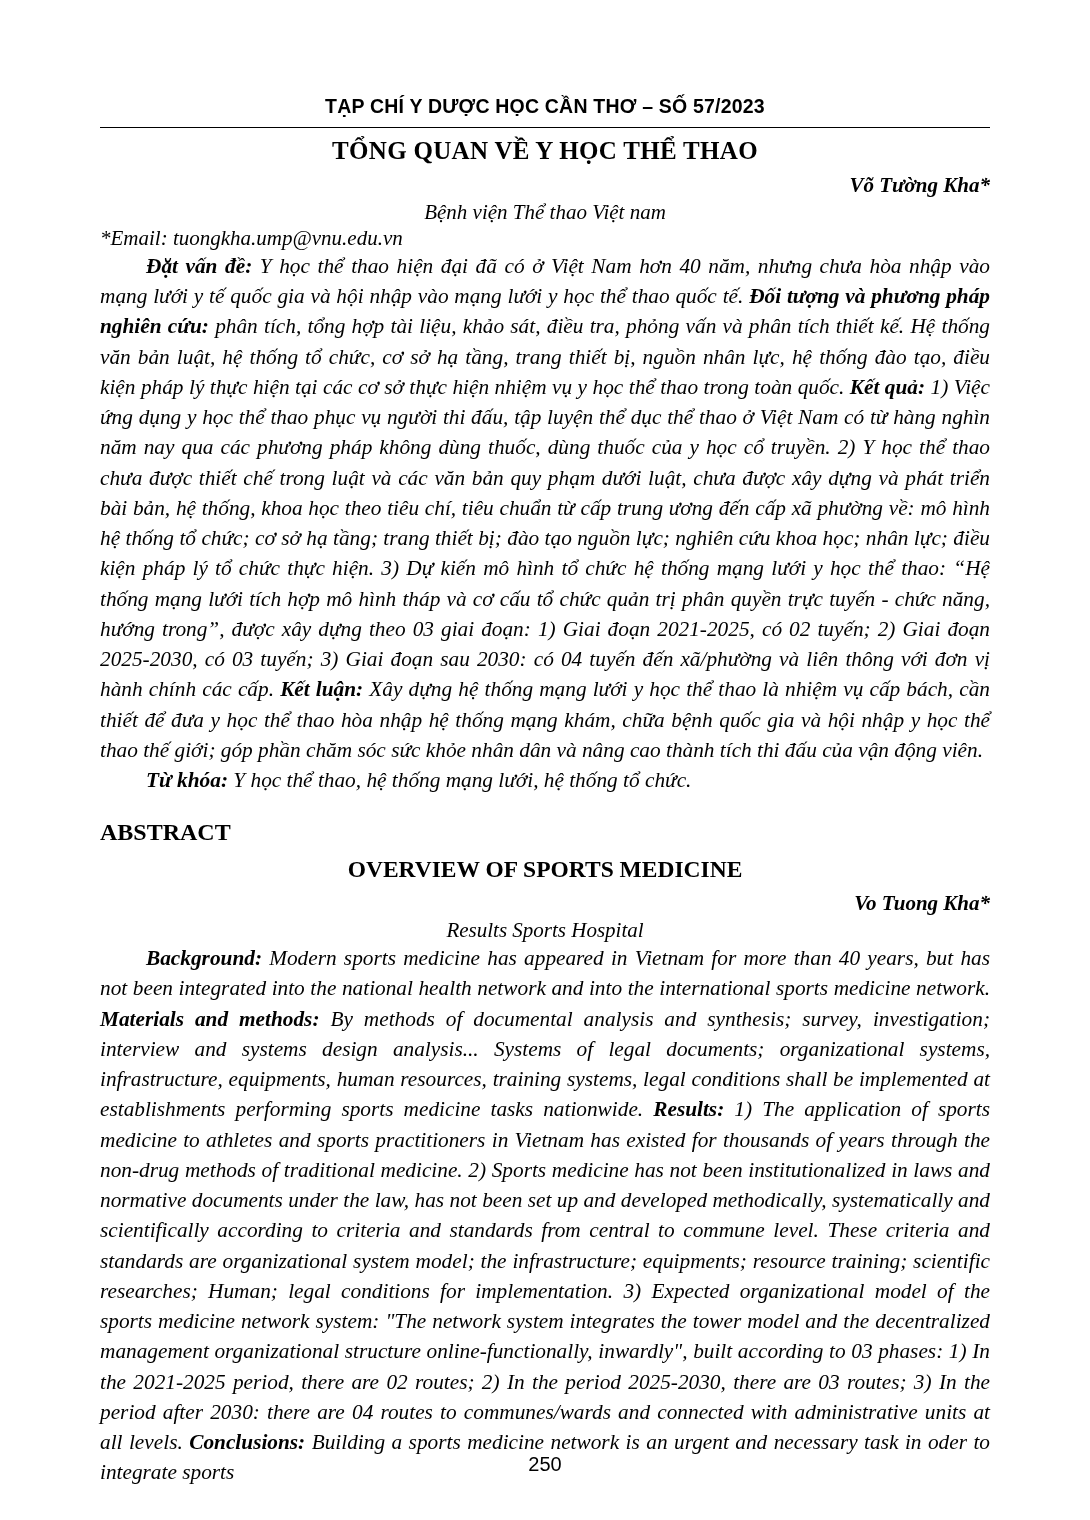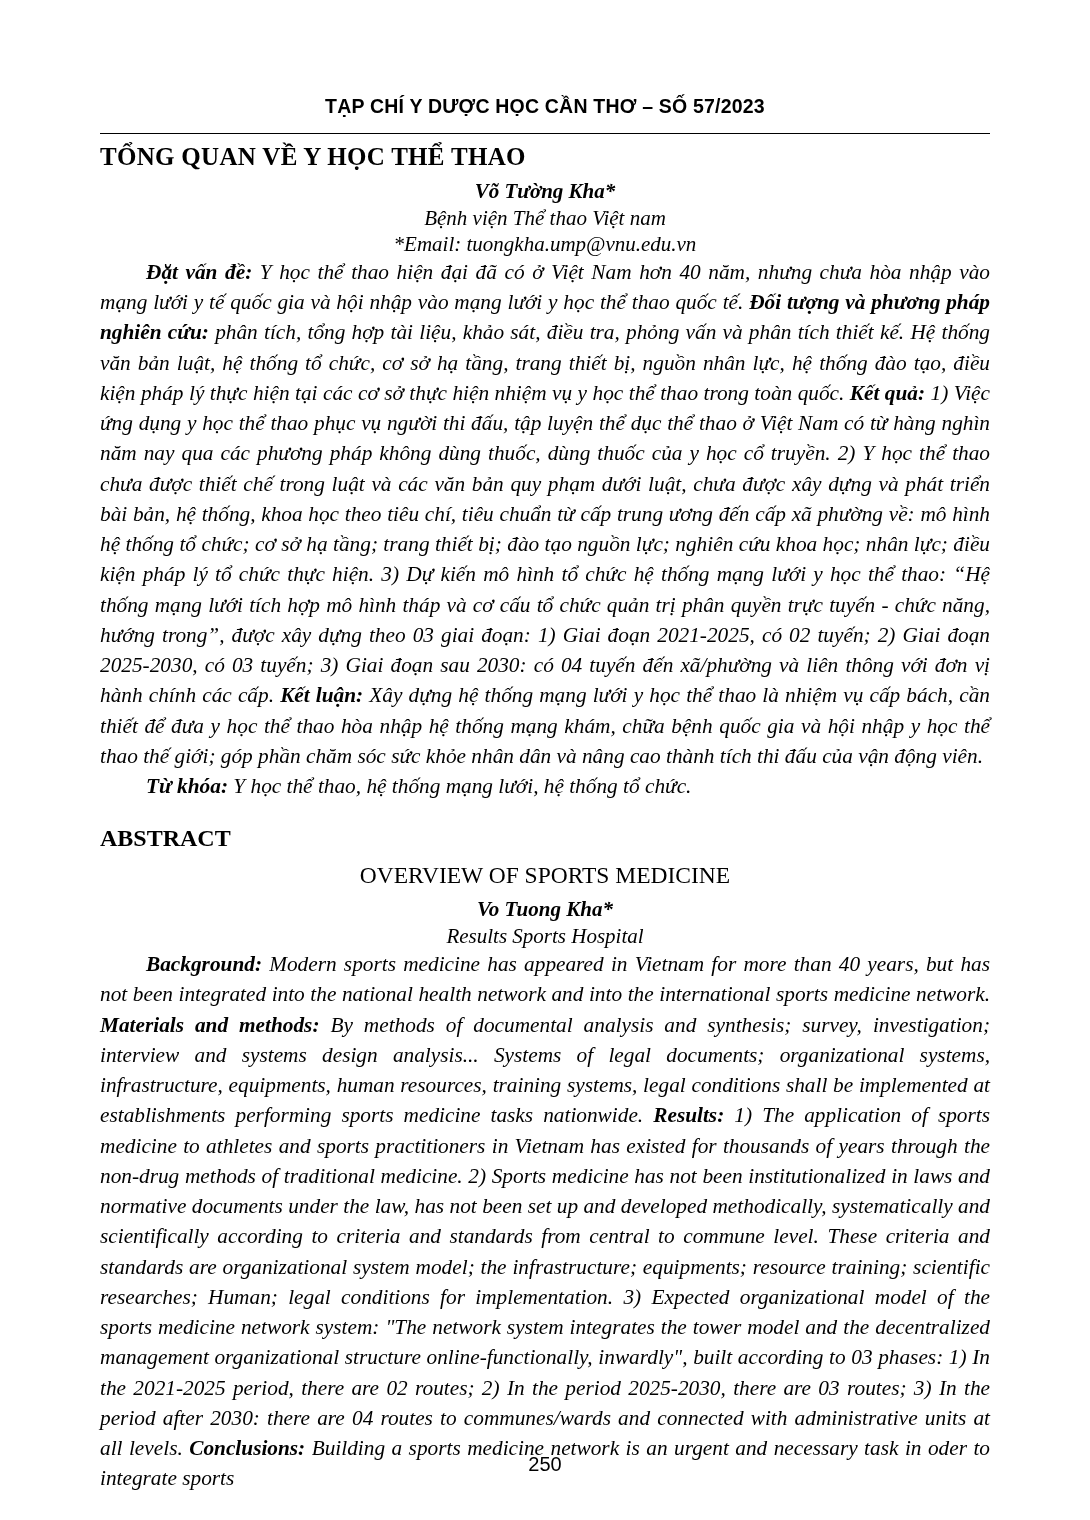--- a/index.html
+++ b/index.html
@@ -17,63 +17,64 @@
     color: #000000;
     box-sizing: border-box;
     padding: 95px 100px 40px 100px;
   }
   .running-head {
     text-align: center;
     font-family: "Liberation Sans", sans-serif;
     font-weight: bold;
     font-size: 19.5px;
     letter-spacing: 0.2px;
-    padding-bottom: 15px;
+    padding-bottom: 9px;
     border-bottom: 1.6px solid #000;
     margin-bottom: 4px;
   }
   .article-title {
+    text-align: center;
     font-weight: bold;
     font-size: 25px;
     letter-spacing: 0.3px;
     margin-top: 9px;
     margin-bottom: 2px;
   }
   .author-line {
-    text-align: center;
+    text-align: right;
     font-weight: bold;
     font-style: italic;
     font-size: 21px;
     margin-top: 8px;
   }
   .affil-line {
     text-align: center;
     font-style: italic;
     font-size: 21px;
     margin-top: 2px;
   }
   .email-line {
-    text-align: center;
+    text-align: left;
     font-style: italic;
     font-size: 21px;
     margin-top: 1px;
   }
   .section-heading {
     font-weight: bold;
     font-size: 24px;
     margin-top: 14px;
     margin-bottom: 4px;
   }
   .section-heading.abstract-heading {
     font-family: Liberation Serif, serif;
     margin-top: 24px;
   }
   .en-title {
     text-align: center;
-    font-weight: normal;
+    font-weight: bold;
     font-size: 23.5px;
     margin-top: 10px;
     margin-bottom: 2px;
   }
   p.body-text {
     margin: 0;
     text-align: justify;
     font-style: italic;
     font-size: 21.3px;
     line-height: 1.42;

